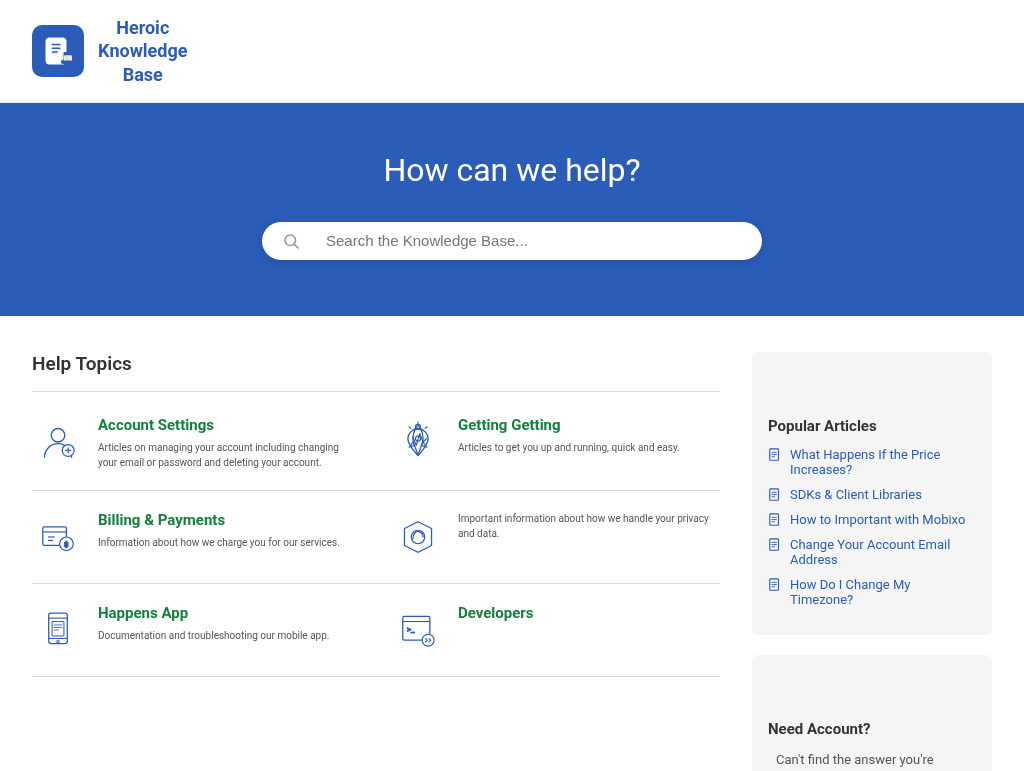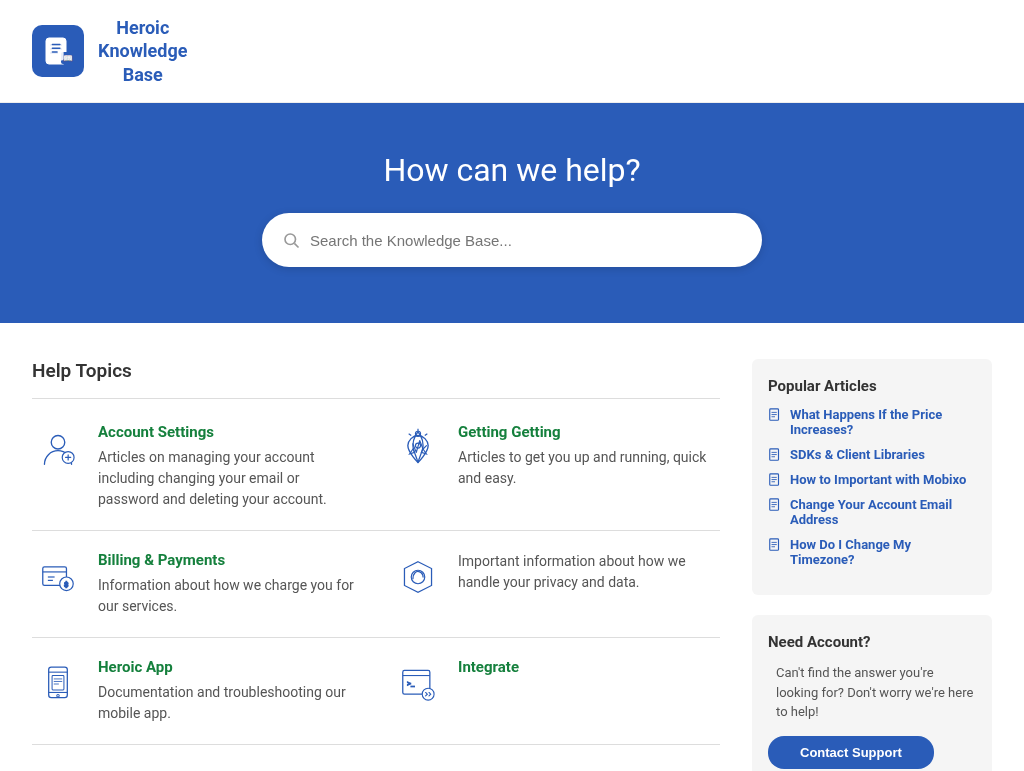--- a/index.html
+++ b/index.html
@@ -32,31 +32,32 @@
     
     .hero {
       background: #2a5cb8;
       padding: 48px 32px 56px;
       text-align: center;
     }
     .hero-title {
       color: #fff;
       font-size: 32px;
       font-weight: 400;
-      margin-bottom: 24px;
+      margin-bottom: 33px;
     }
     .search-bar {
       display: flex;
-      align-items: center;
+      align-items: flex-start;
       background: #fff;
       border-radius: 30px;
-      padding: 18px 20px;
+      padding: 10px 20px;
       max-width: 500px;
       margin: 0 auto;
       box-shadow: 0 2px 8px rgba(0,0,0,0.15);
+      gap: 16px;
     }
     .search-bar svg { width: 18px; height: 18px; fill: #999; margin-right: 10px; flex-shrink: 0; }
     .search-bar input {
       border: none; outline: none;
       font-size: 15px; color: #555;
       width: 100%; background: transparent;
     }
 
     
     .main {
@@ -105,48 +106,48 @@
     }
     .topic-icon svg { width: 44px; height: 44px; stroke: #2a5cb8; fill: none; stroke-width: 1.4; }
     .topic-content {}
     .topic-title {
       font-size: 15px;
       font-weight: 700;
       color: #15803d;
       margin-bottom: 6px;
     }
     .topic-desc {
-      font-size: 14px;
+      font-size: 10px;
       color: #555;
       line-height: 1.5;
     }
 
     
     .sidebar-box {
       background: #f5f5f5;
       border-radius: 6px;
       padding: 18px 16px;
       margin-bottom: 20px;
     }
     .sidebar-box-title {
       font-size: 15px;
       font-weight: 700;
       color: #333;
       margin-bottom: 12px;
+      margin-top: 47px;
     }
     .article-link {
       display: flex;
       align-items: flex-start;
       gap: 8px;
       margin-bottom: 10px;
       font-size: 13px;
       color: #2a5cb8;
       cursor: pointer;
       text-decoration: none;
-      font-weight: bold;
     }
     .article-link svg { width: 14px; height: 14px; stroke: #2a5cb8; fill: none; stroke-width: 1.5; flex-shrink: 0; margin-top: 1px; }
     .support-desc {
       font-size: 13px;
       color: #555;
       line-height: 1.5;
       margin-bottom: 14px;
       margin-left: 8px;
     }
     .contact-btn {
@@ -279,37 +280,37 @@
             <line x1="15" y1="12" x2="37" y2="12" stroke="#2a5cb8" stroke-width="1.3"></line>
             <line x1="15" y1="36" x2="37" y2="36" stroke="#2a5cb8" stroke-width="1.3"></line>
             <circle cx="26" cy="40" r="1.5" stroke="#2a5cb8" stroke-width="1.2" fill="none"></circle>
             <rect x="19" y="16" width="14" height="17" rx="1" stroke="#2a5cb8" stroke-width="1.2" fill="none"></rect>
             <line x1="21" y1="20" x2="31" y2="20" stroke="#2a5cb8" stroke-width="1"></line>
             <line x1="21" y1="23" x2="31" y2="23" stroke="#2a5cb8" stroke-width="1"></line>
             <line x1="21" y1="26" x2="27" y2="26" stroke="#2a5cb8" stroke-width="1"></line>
           </svg>
         </div>
         <div class="topic-content">
-          <div class="topic-title">Heroic App</div>
+          <div class="topic-title">Happens App</div>
           <div class="topic-desc">Documentation and troubleshooting our mobile app.</div>
         </div>
       </div>
       <div class="topic-item">
         <div class="topic-icon">
           <svg viewBox="0 0 52 52" xmlns="http://www.w3.org/2000/svg">
             <rect x="8" y="10" width="32" height="28" rx="2" stroke="#2a5cb8" stroke-width="1.5" fill="none"></rect>
             <line x1="8" y1="16" x2="40" y2="16" stroke="#2a5cb8" stroke-width="1.3"></line>
             <text x="13" y="28" font-size="9" fill="#2a5cb8">&gt;_</text>
             <circle cx="38" cy="38" r="7" stroke="#2a5cb8" stroke-width="1.3" fill="white"></circle>
             <path d="M35 36 L37 38 L35 40" stroke="#2a5cb8" stroke-width="1.3" fill="none" stroke-linecap="round"></path>
             <path d="M39 36 L41 38 L39 40" stroke="#2a5cb8" stroke-width="1.3" fill="none" stroke-linecap="round"></path>
           </svg>
         </div>
         <div class="topic-content">
-          <div class="topic-title">Integrate</div>
+          <div class="topic-title">Developers</div>
         </div>
       </div>
     </div>
 
   </div>
 
   <aside class="sidebar">
 
     <div class="sidebar-box">
       <div class="sidebar-box-title">Popular Articles</div>

